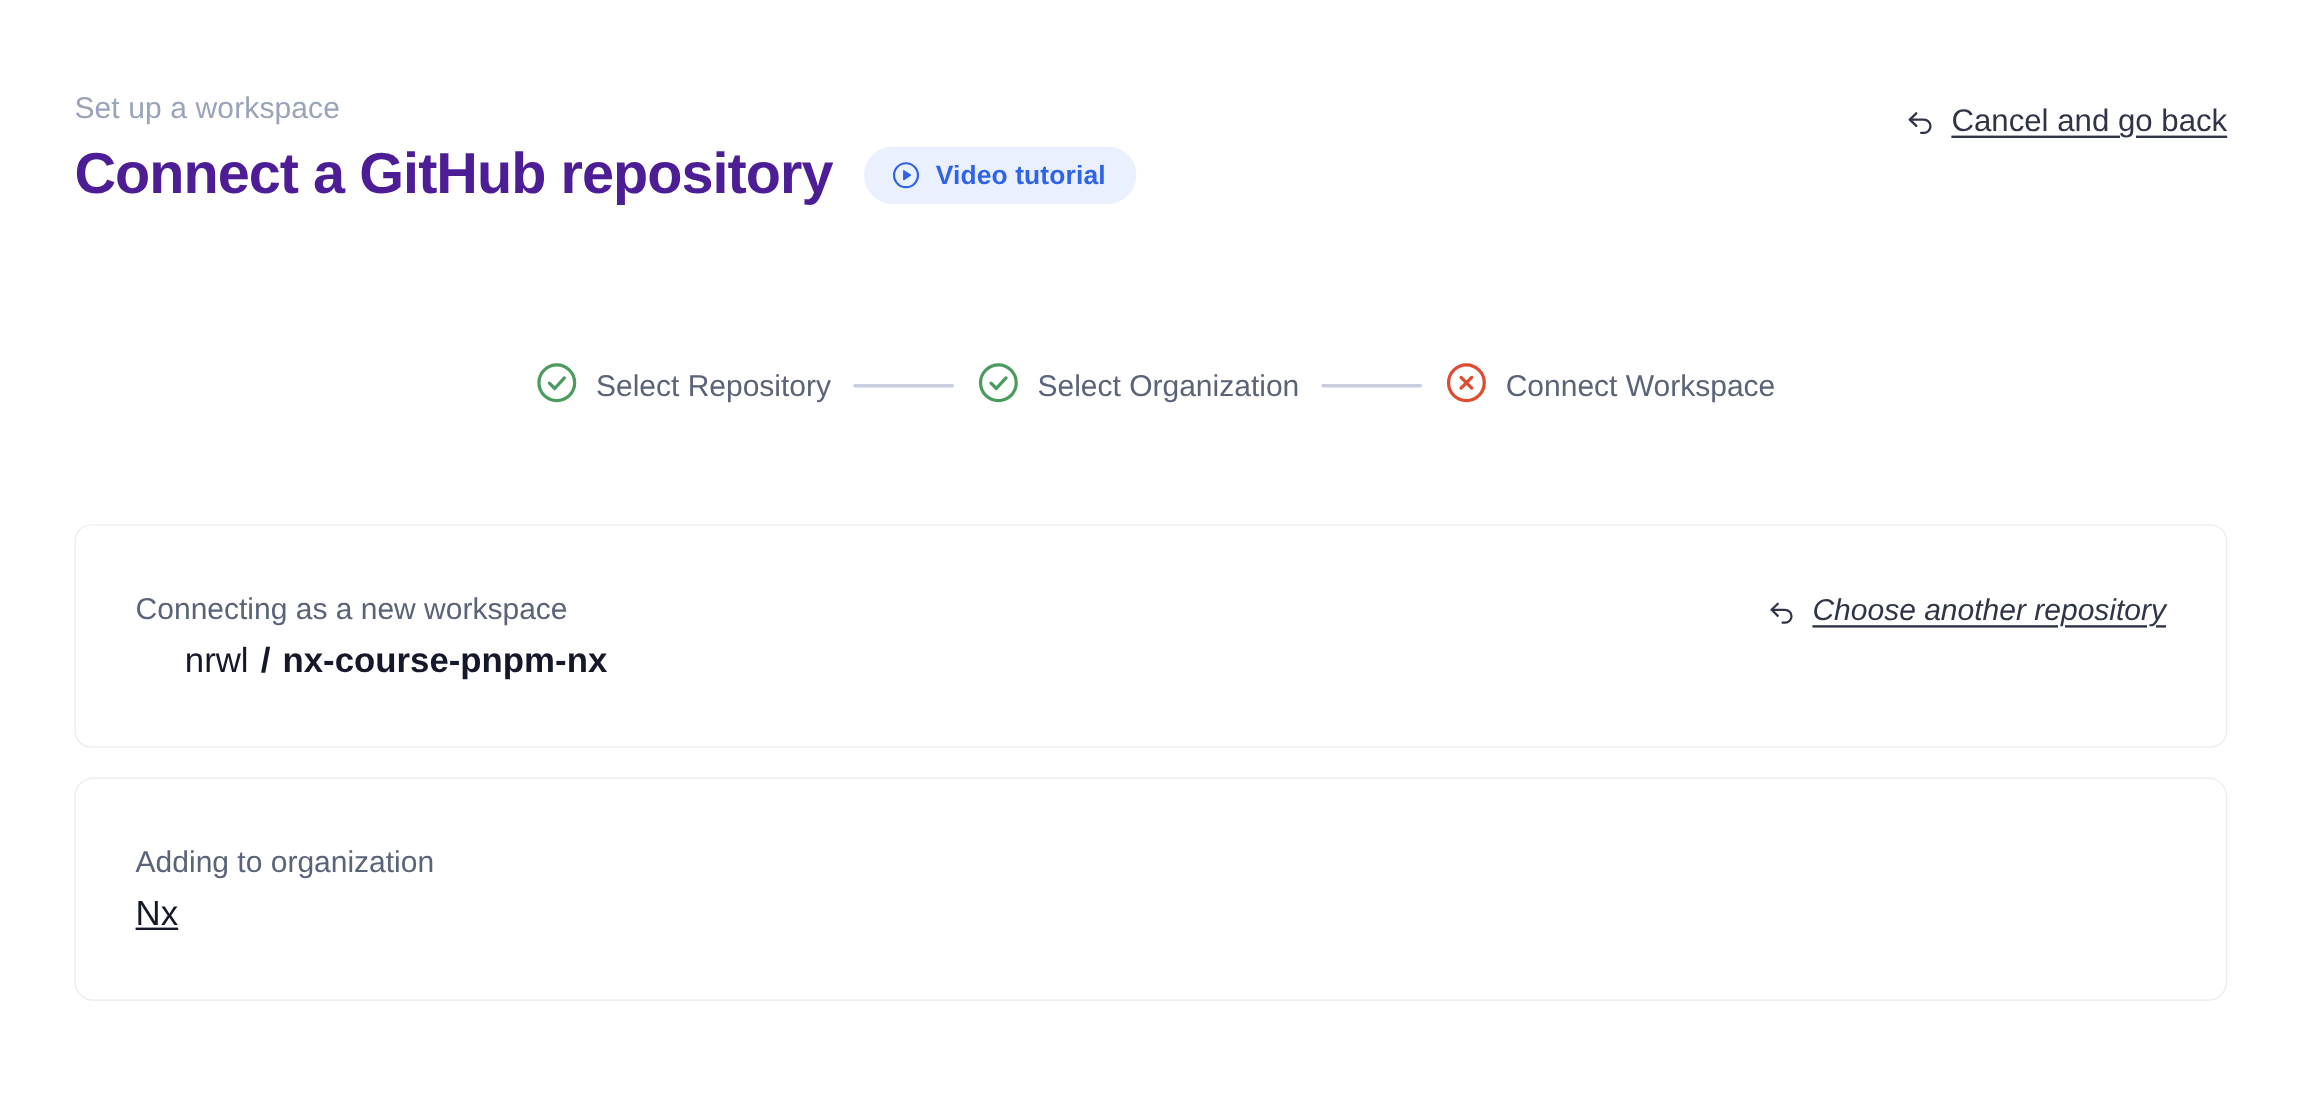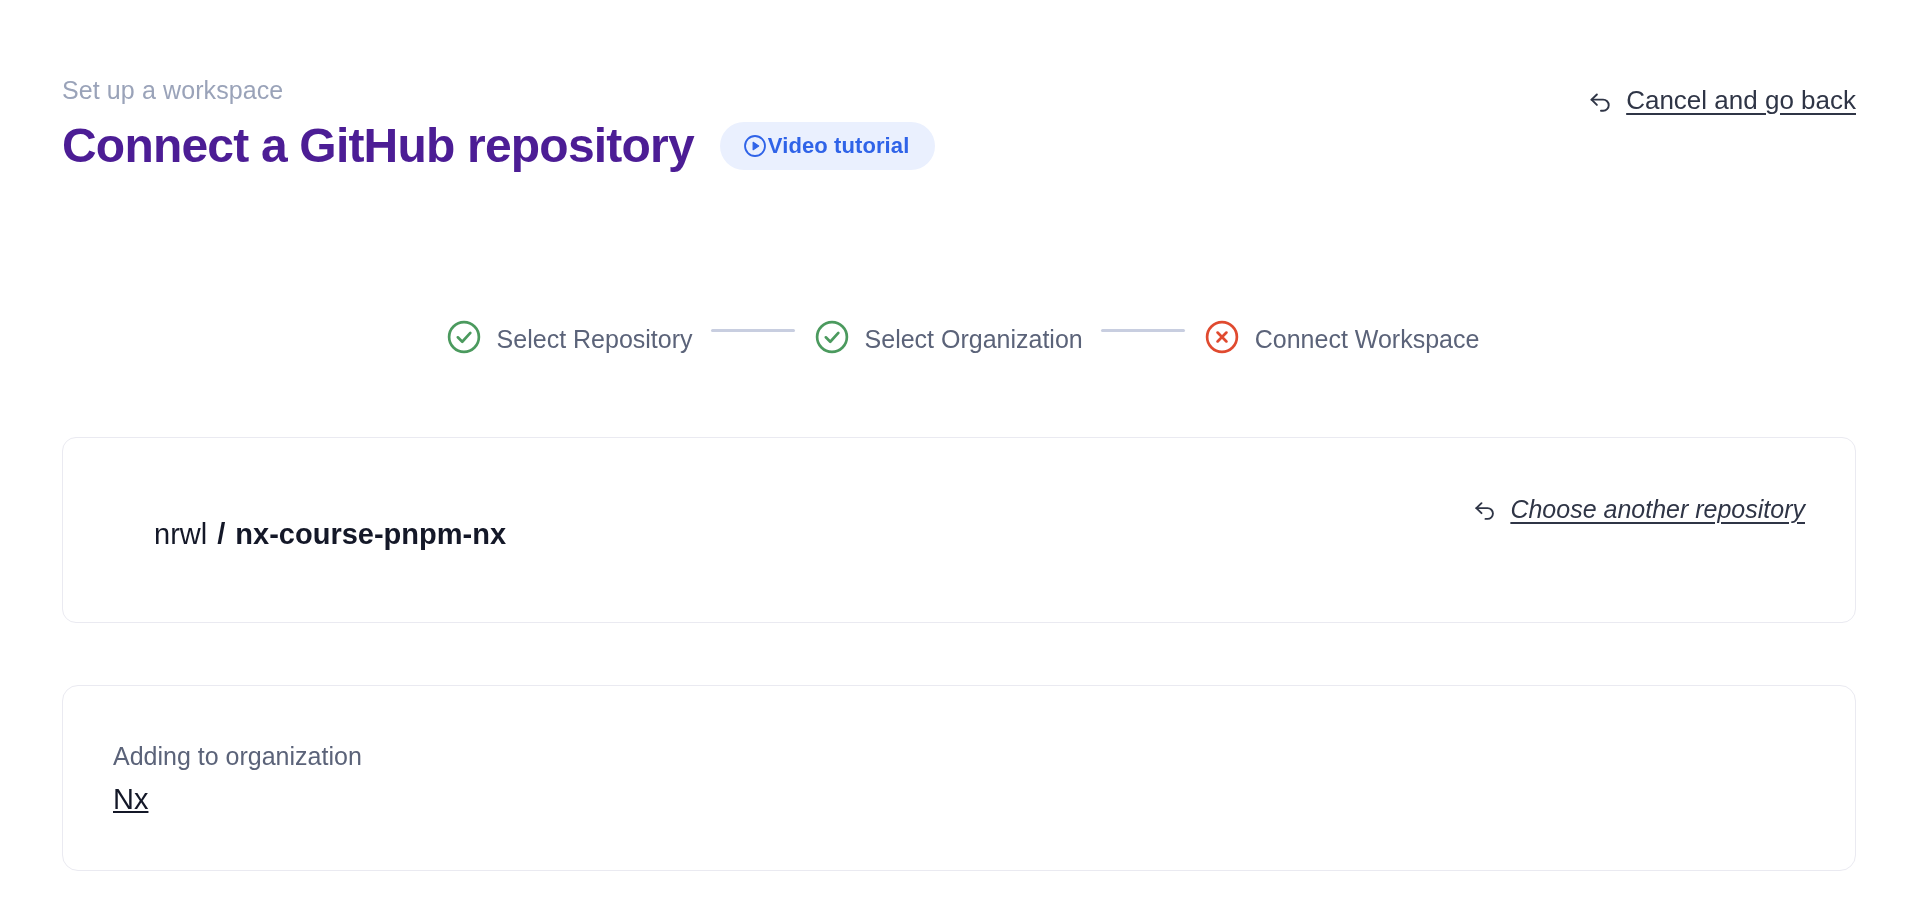--- a/index.html
+++ b/index.html
@@ -49,20 +49,21 @@
     line-height: 60px;
     font-weight: 700;
     color: #4c1d95;
     letter-spacing: -0.8px;
     white-space: nowrap;
   }
 
   .video-pill {
     display: inline-flex;
     align-items: center;
+    gap: 12px;
     background: #eaf0fe;
     border-radius: 999px;
     padding: 11px 26px 11px 22px;
     border: none;
     cursor: pointer;
     text-decoration: none;
   }
   .video-pill .label {
     font-size: 22px;
     font-weight: 700;
@@ -101,21 +102,20 @@
     width: 1924px;
     display: flex;
     align-items: center;
     justify-content: center;
   }
 
   .step {
     display: flex;
     align-items: center;
     gap: 14px;
-    margin-top: 18px;
   }
   .step .step-label {
     font-size: 25px;
     line-height: 32px;
     color: #5b6379;
     font-weight: 400;
     white-space: nowrap;
   }
   .step-icon { display: block; flex: 0 0 auto; }
 
@@ -131,21 +131,21 @@
   
   .card {
     position: absolute;
     left: 62px;
     width: 1794px;
     background: #ffffff;
     border: 1.5px solid #eaeaf1;
     border-radius: 14px;
   }
   .card-1 { top: 437px; height: 186px; }
-  .card-2 { top: 685px; height: 186px; border-radius: 16px; }
+  .card-2 { top: 648px; height: 186px; border-radius: 16px; }
 
   .card-inner {
     position: relative;
     height: 100%;
     padding: 0 50px;
     display: flex;
     align-items: center;
   }
 
   .card-body { display: flex; flex-direction: column; }
@@ -263,20 +263,21 @@
         </svg>
       </span>
       <span class="step-label">Connect Workspace</span>
     </div>
   </div>
 
   <div class="card card-1">
     <div class="card-inner">
 
       <div class="card-body">
+        <div class="card-caption">Connecting as a new workspace</div>
 
         <div class="card-value">
           <span class="owner">nrwl</span>
           <span class="sep">/</span>
           <span class="repo">nx-course-pnpm-nx</span>
         </div>
       </div>
 
       <a class="card-action" href="#">
         <span>

